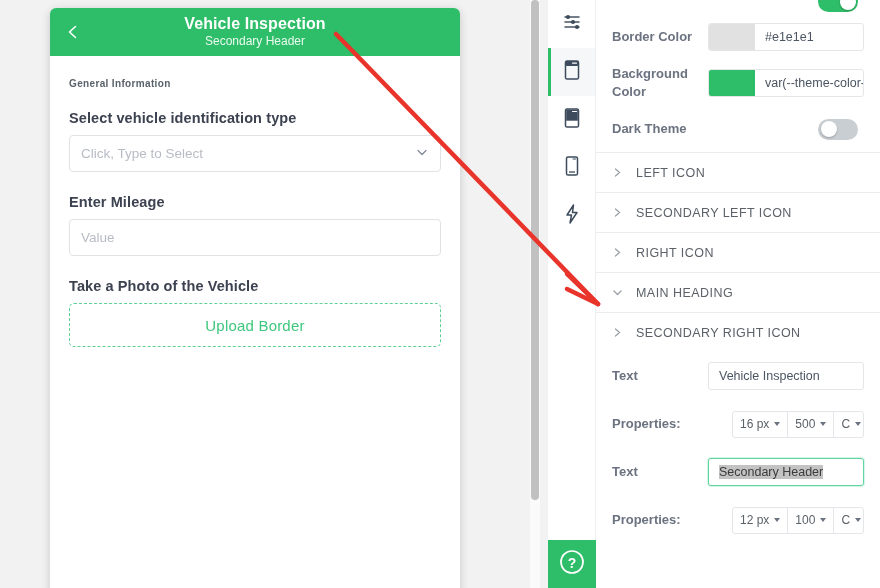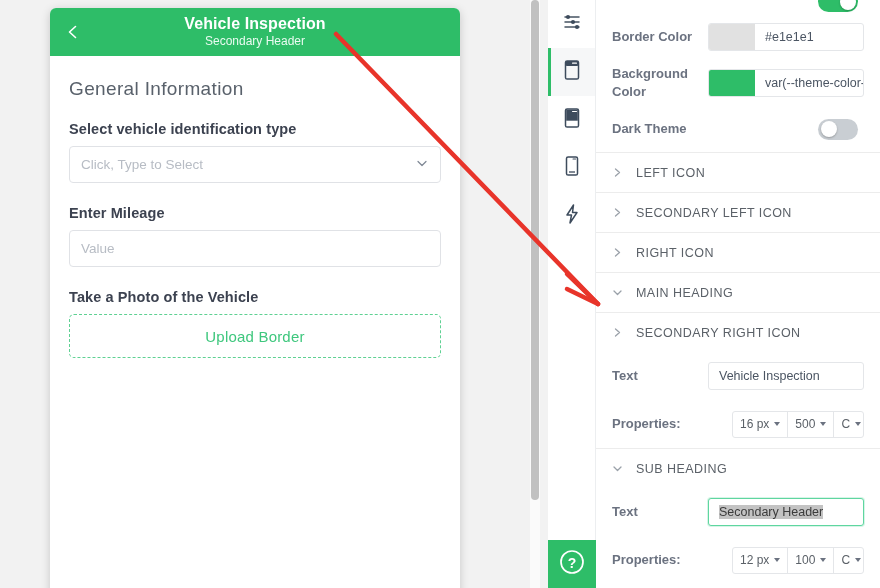--- a/index.html
+++ b/index.html
@@ -39,21 +39,21 @@
   .main-heading {
     color: #ffffff; font-size: 16px; font-weight: 700;
     line-height: 1.15; letter-spacing: .1px;
   }
   .sub-heading {
     color: #eafbf1; font-size: 12px; font-weight: 400;
     line-height: 1.3; margin-top: 1px;
   }
   .phone-body { padding: 22px 19px 0 19px; }
   .section-title {
-    font-size: 19px; color: #59616b; font-weight: 400;
+    font-size: 10px; color: #59616b; font-weight: 700;
     letter-spacing: .35px; margin-bottom: 21px;
   }
   .field-label {
     font-size: 14.5px; color: #3c4250; font-weight: 600;
     letter-spacing: .1px; margin-bottom: 9px;
   }
   .field-box {
     height: 37px; border: 1px solid #e0e2e6; border-radius: 4px;
     background: #fff; display: flex; align-items: center;
     padding: 12px 11px; position: relative; margin-bottom: 22px;
@@ -394,28 +394,20 @@
           <span class="caret"></span>
         </div>
         <div class="mini">
           <span>C</span>
           <span class="caret"></span>
         </div>
         <div class="mini"></div>
       </div>
     </div>
 
-    <div class="acc-head">
-      <span>
-        <svg width="11" height="11" viewBox="0 0 11 11">
-          <polyline points="2,4 5.5,7.5 9,4" fill="none" stroke="#9aa1a9" stroke-width="1.3" stroke-linecap="round" stroke-linejoin="round"></polyline>
-        </svg>
-      </span>
-      <span class="acc-title">SUB HEADING</span>
-    </div>
 
     <div class="prop-row text-row">
       <div class="prop-label">Text</div>
       <div class="text-input focused">
         <span class="sel">Secondary Header</span>
       </div>
     </div>
 
     <div class="prop-row props-row2">
       <div class="prop-label">Properties:</div>

